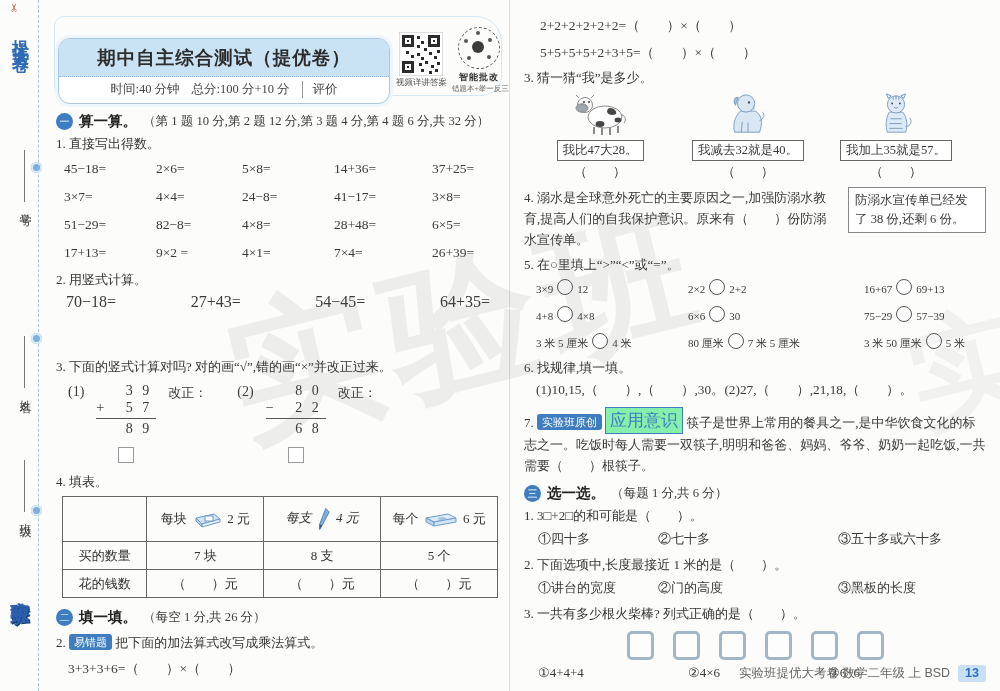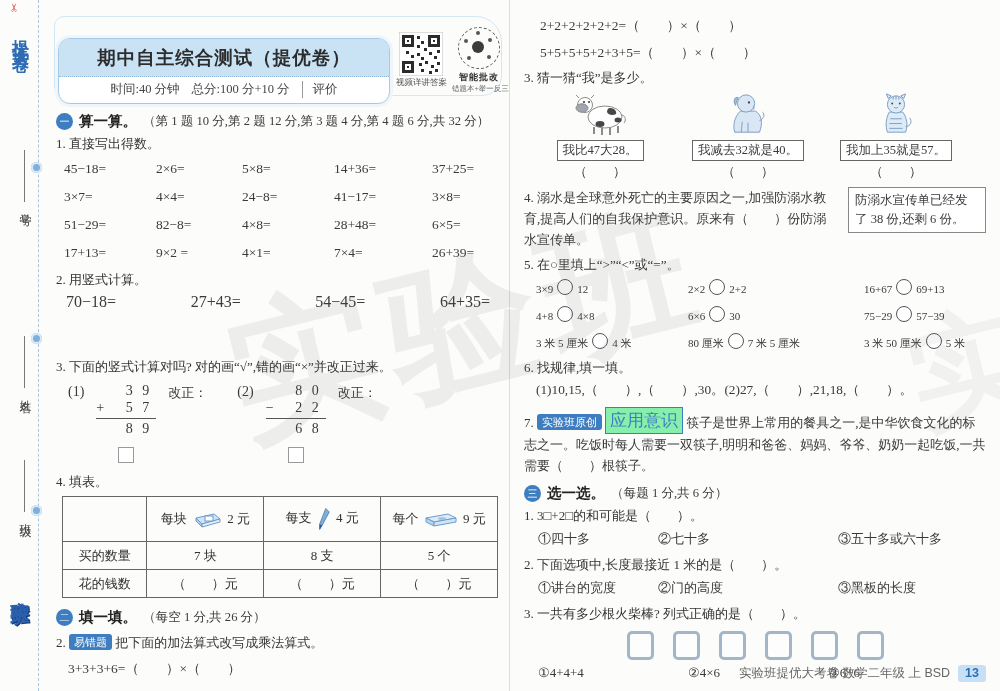--- a/index.html
+++ b/index.html
@@ -64,21 +64,21 @@
   .vc-top{text-align:right;line-height:17px;letter-spacing:3px;padding-right:4px;}
   .vc-mid{display:flex;justify-content:space-between;border-bottom:1.3px solid #555;line-height:17px;padding:0 4px 2px 0;}
   .vc-mid .digits{letter-spacing:3px;}
   .vc-res{text-align:right;line-height:19px;letter-spacing:3px;padding-right:4px;}
   .vc-check{width:14px;height:14px;border:1.2px solid #999;margin:9px auto 0;background:#fff;}
   .vc-fix{font-size:13px;padding-top:2px;}
   .ftable{border-collapse:collapse;margin:5px 0 0 6px;font-size:13px;color:#333;}
   .ftable td,.ftable th{border:1px solid #666;text-align:center;font-weight:normal;padding:0 4px;}
   .ftable th{height:44px;}
   .ftable td{height:27px;}
-  .c0{width:80px;} .c1{width:112px;} .c2{width:112px;} .c3{width:112px;}
+  .c0{width:80px;} .c1{width:112px;} .c2{width:112px;font-style:italic;} .c3{width:112px;}
   .icon-inline{vertical-align:middle;margin:0 2px;}
   .tag-solid{display:inline-block;background:#3d7dc0;color:#fff;font-size:11px;padding:0 5px;border-radius:3px;
              font-family:"Liberation Sans",sans-serif;line-height:16px;vertical-align:1px;}
   .tag-outline{display:inline-block;border:1px solid #3d7dc0;color:#3d7dc0;background:#86efac;font-size:17px;
                padding:5px 4px;line-height:15px;margin-left:3px;font-family:"Liberation Sans",sans-serif;vertical-align:1px;}
   .tight{font-size:12.5px;}
   .addline{font-size:13.5px;padding-left:12px;margin-top:8px;}
   
   .eqline{font-size:13.5px;line-height:27px;padding-left:16px;}
   .animals{display:flex;justify-content:flex-start;padding:2px 2px 0;}
@@ -291,21 +291,21 @@
           <span>4 元</span>
         </th>
         <th class="c3">
           <span>每个</span>
           <svg class="icon-inline" width="34" height="16" viewBox="0 0 34 16">
             <polygon points="2,6 24,2 32,6 10,10" fill="#dcebf7" stroke="#6d9cc9"></polygon>
             <polygon points="2,6 10,10 10,14 2,10" fill="#b8d4ec" stroke="#6d9cc9"></polygon>
             <polygon points="10,10 32,6 32,10 10,14" fill="#cfe4f6" stroke="#6d9cc9"></polygon>
             <ellipse cx="18" cy="6.6" rx="4" ry="1.3" fill="#9fc2e2"></ellipse>
           </svg>
-          <span>9 元</span>
+          <span>6 元</span>
         </th>
       </tr>
       <tr>
         <td>买的数量</td>
         <td>7 块</td>
         <td>8 支</td>
         <td>5 个</td>
       </tr>
       <tr>
         <td>花的钱数</td>

